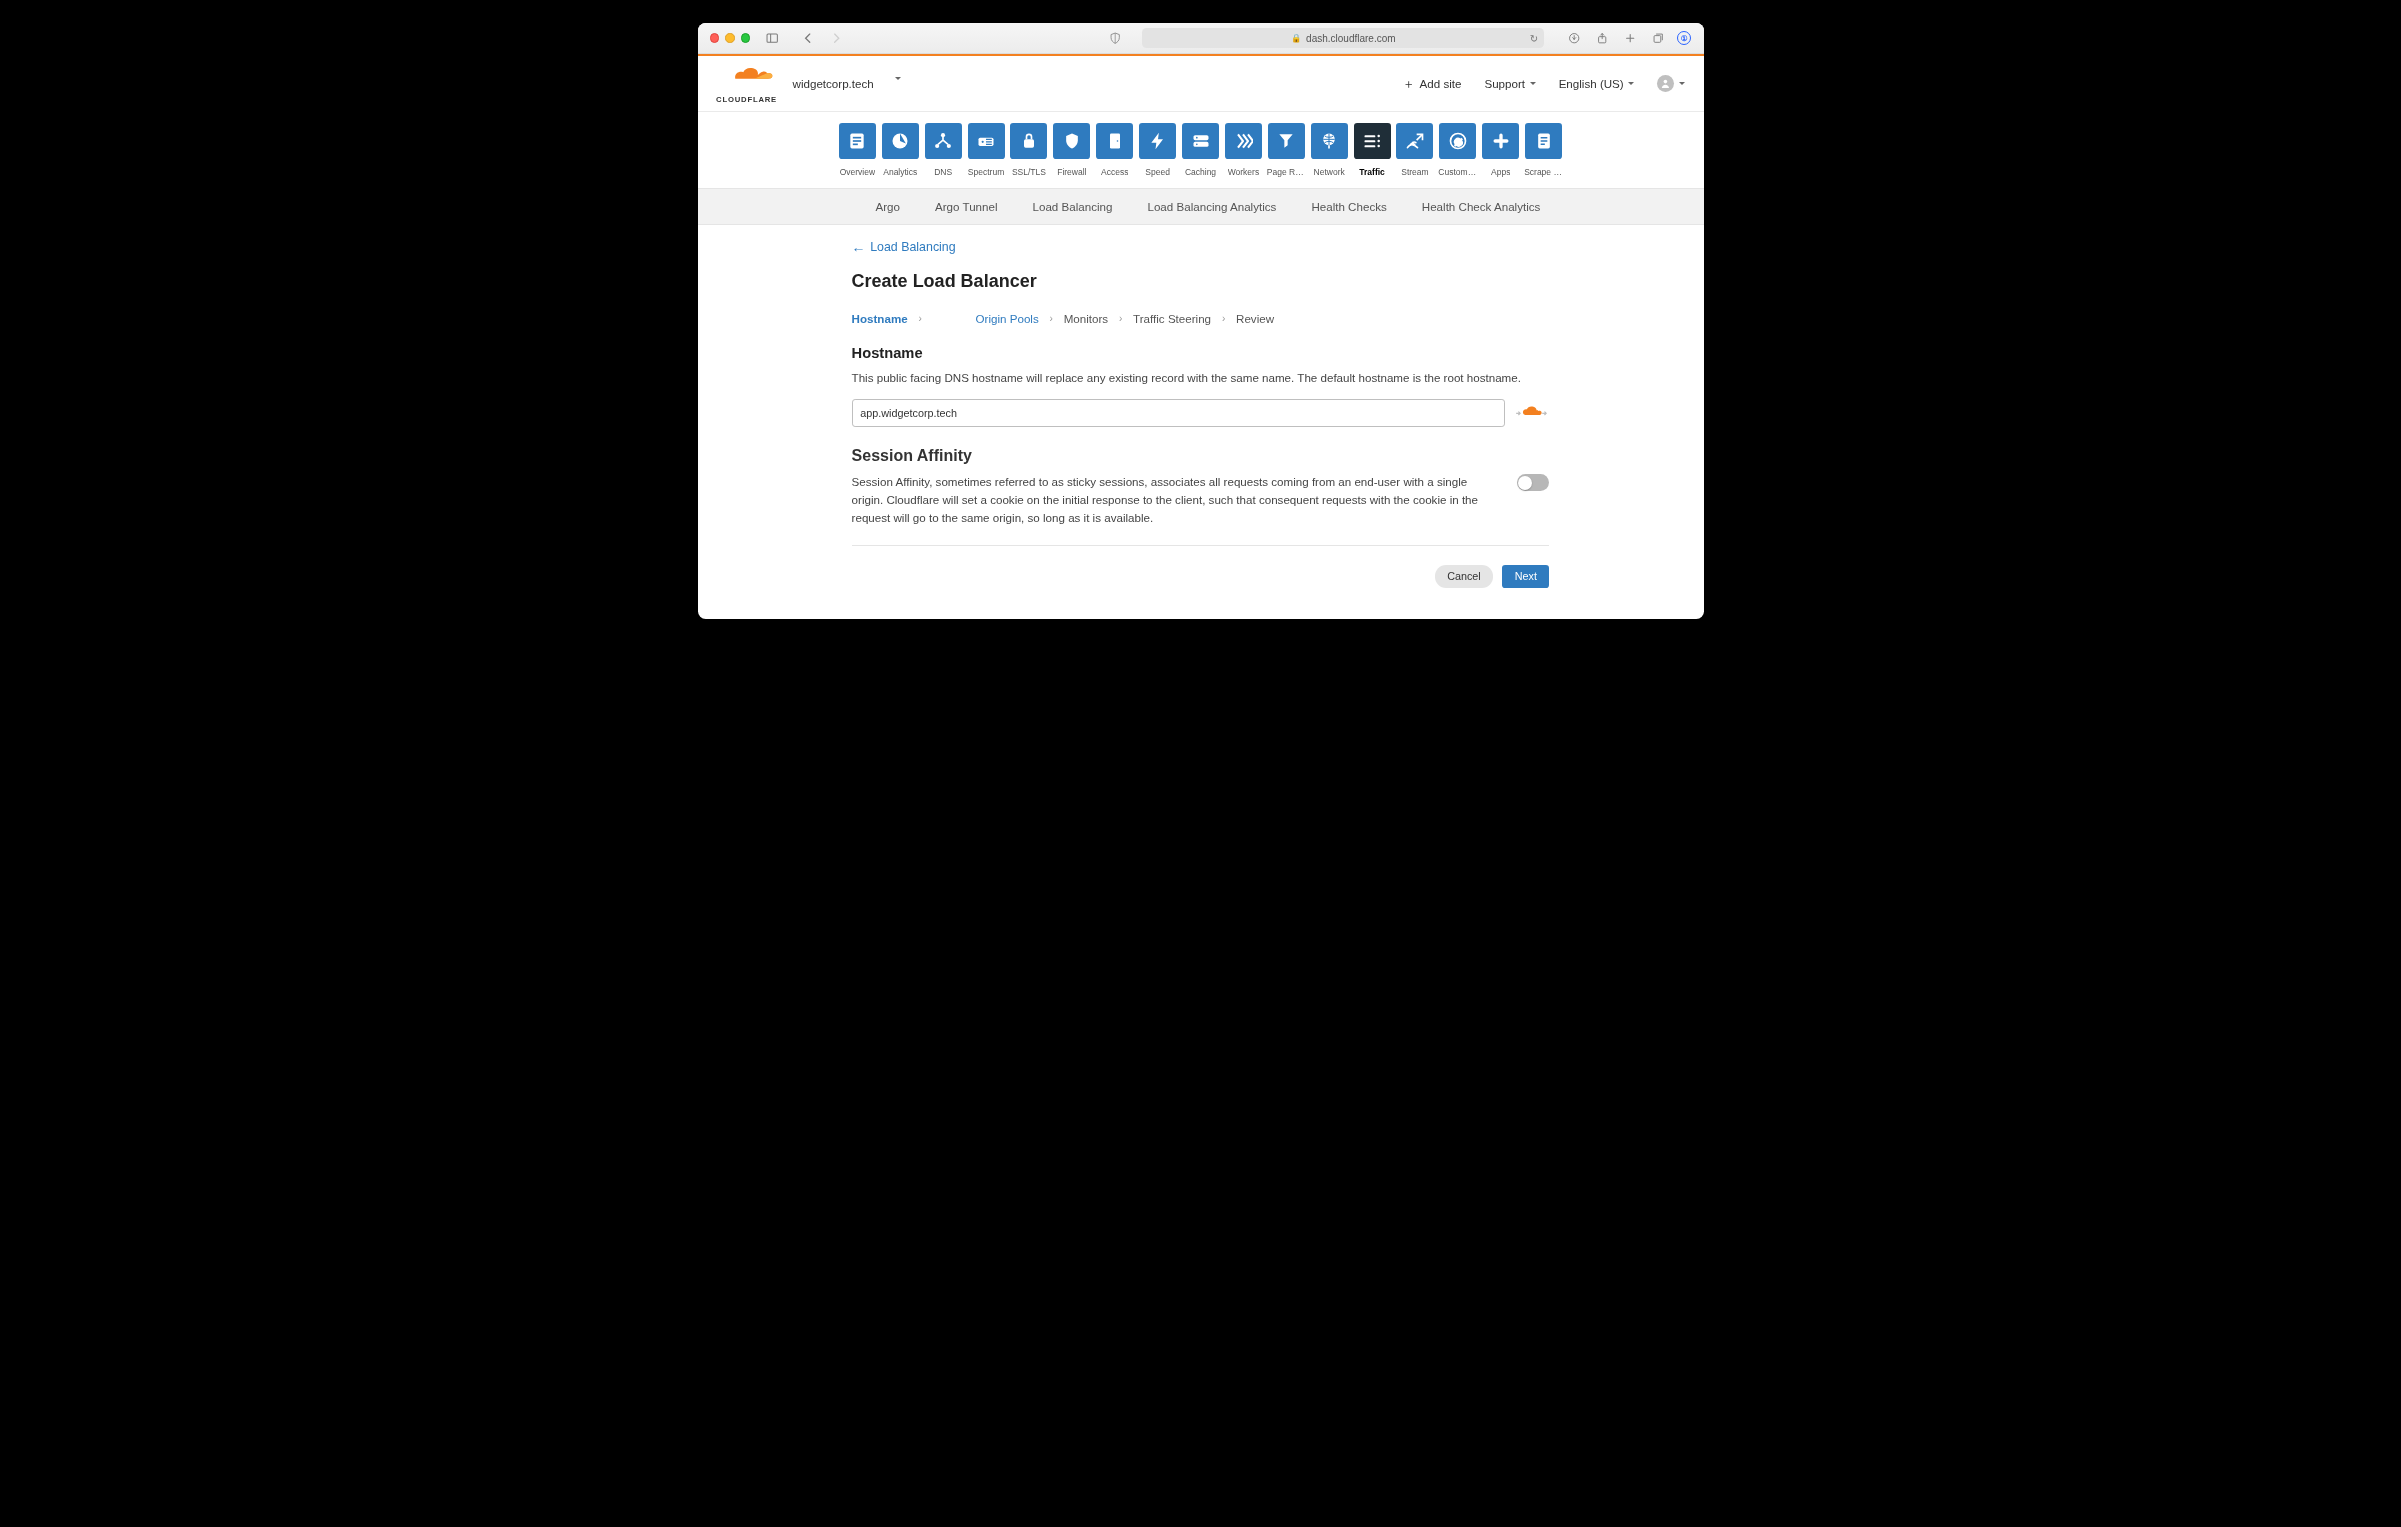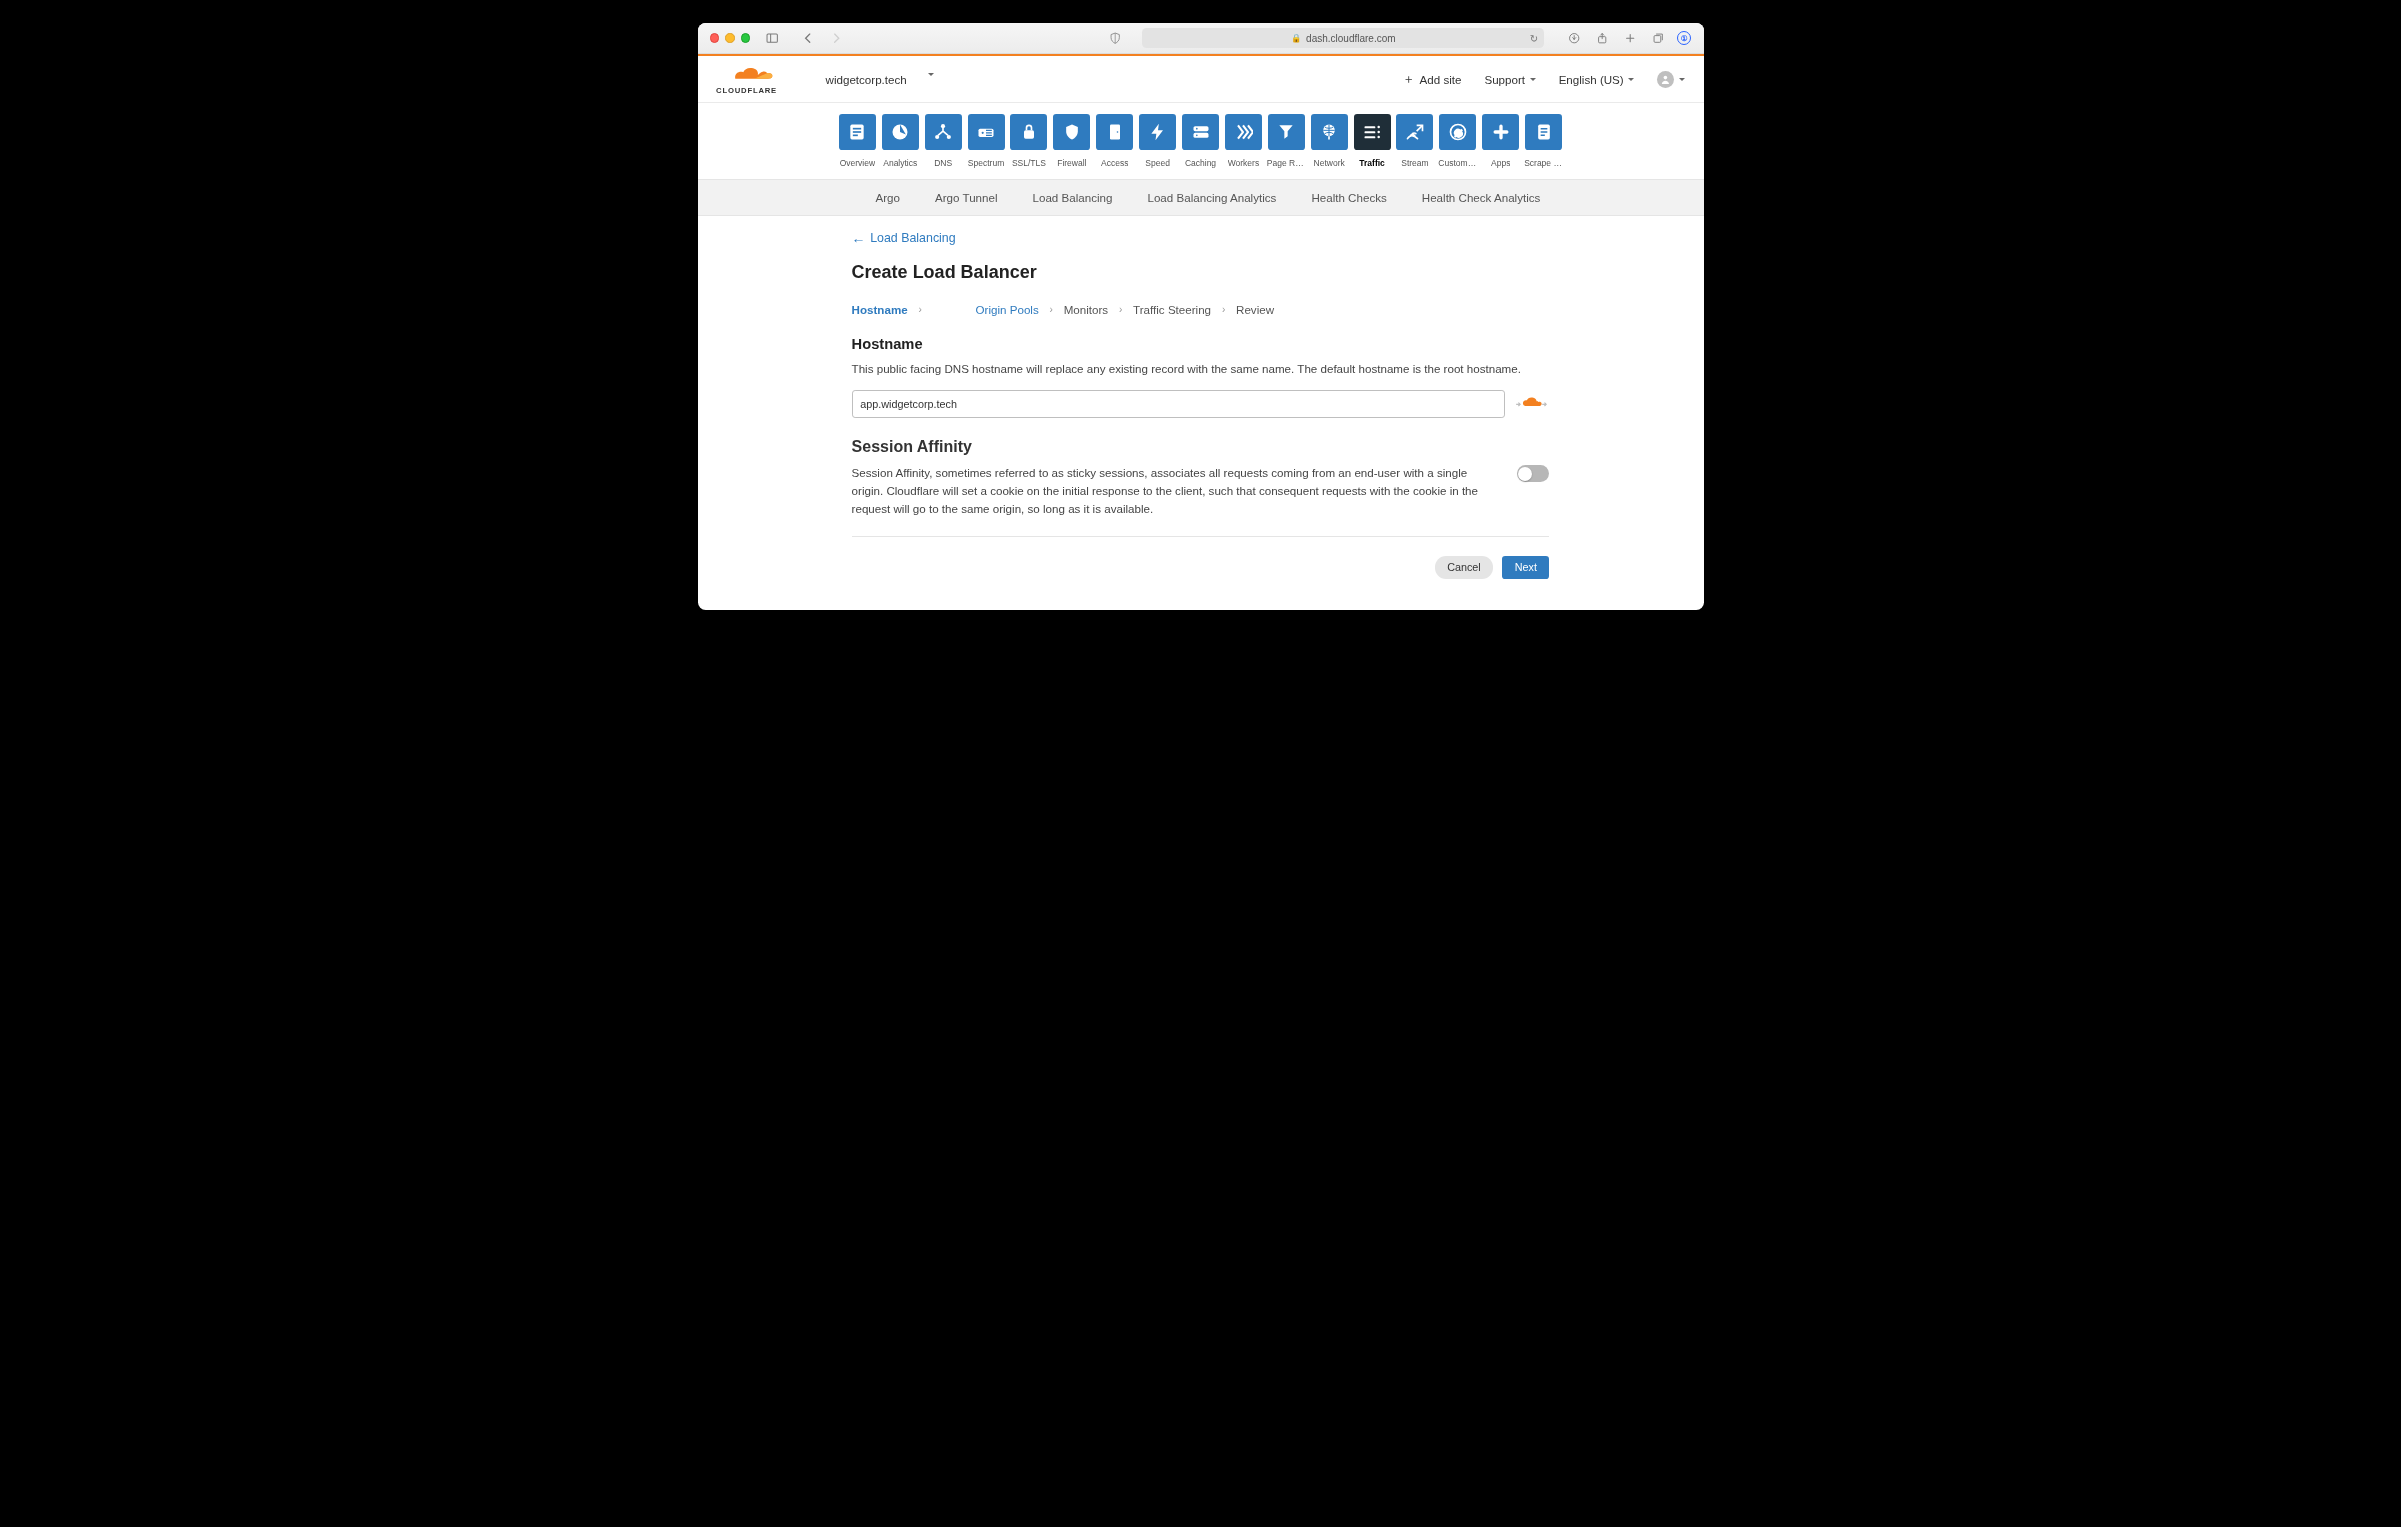--- a/index.html
+++ b/index.html
@@ -33,23 +33,23 @@
 .urlbar .lock{font-size:8.5px;}
 .urlbar .reload{position:absolute;right:6.2px;color:#777;}
 .tb-right{display:flex;gap:10.8px;align-items:center;margin-left:7.7px;color:#7a7a7a;}
 .ext-1p{width:14px;height:14px;border-radius:50%;border:1.5px solid #2962ff;color:#2962ff;font-size:7.7px;font-weight:700;display:flex;align-items:center;justify-content:center;}
 
 
 .orange-strip{height:2.3px;background:var(--cf-orange);width:100%;}
 
 
 .cf-header{display:flex;align-items:center;padding:7.7px 18.6px;border-bottom:0.8px solid #eaeaea;gap:15.5px;}
-.logo-wrap{display:flex;flex-direction:column;align-items:center;gap:3px;font-size:7.7px;letter-spacing:0.8px;color:#333;font-weight:700;}
+.logo-wrap{display:flex;flex-direction:column;align-items:center;gap:12px;font-size:7.7px;letter-spacing:0.8px;color:#333;font-weight:700;}
 .logo-wrap svg{width:54px;height:18.6px;}
-.zone-picker{display:flex;align-items:flex-start;gap:21px;font-size:11.6px;color:#333;cursor:pointer;margin-left:33px;}
+.zone-picker{display:flex;align-items:flex-start;gap:21px;font-size:11.6px;color:#333;cursor:pointer;}
 .spacer{flex:1;}
 .hdr-right{display:flex;align-items:center;gap:23px;font-size:11.6px;color:#333;}
 .hdr-item{display:flex;align-items:center;gap:4.6px;cursor:pointer;}
 .caret-down{width:0;height:0;border-left:3.9px solid transparent;border-right:3.9px solid transparent;border-top:3.9px solid #666;}
 .plus{font-size:12.4px;line-height:1;}
 
 
 .icon-nav{display:flex;justify-content:center;gap:3.9px;padding:10.8px 0 6.2px;}
 .nav-cell{display:flex;flex-direction:column;align-items:center;width:39px;cursor:pointer;}
 .nav-tile{width:37px;height:36px;background:var(--cf-blue);border-radius:3.1px;display:flex;align-items:center;justify-content:center;color:#fff;}

